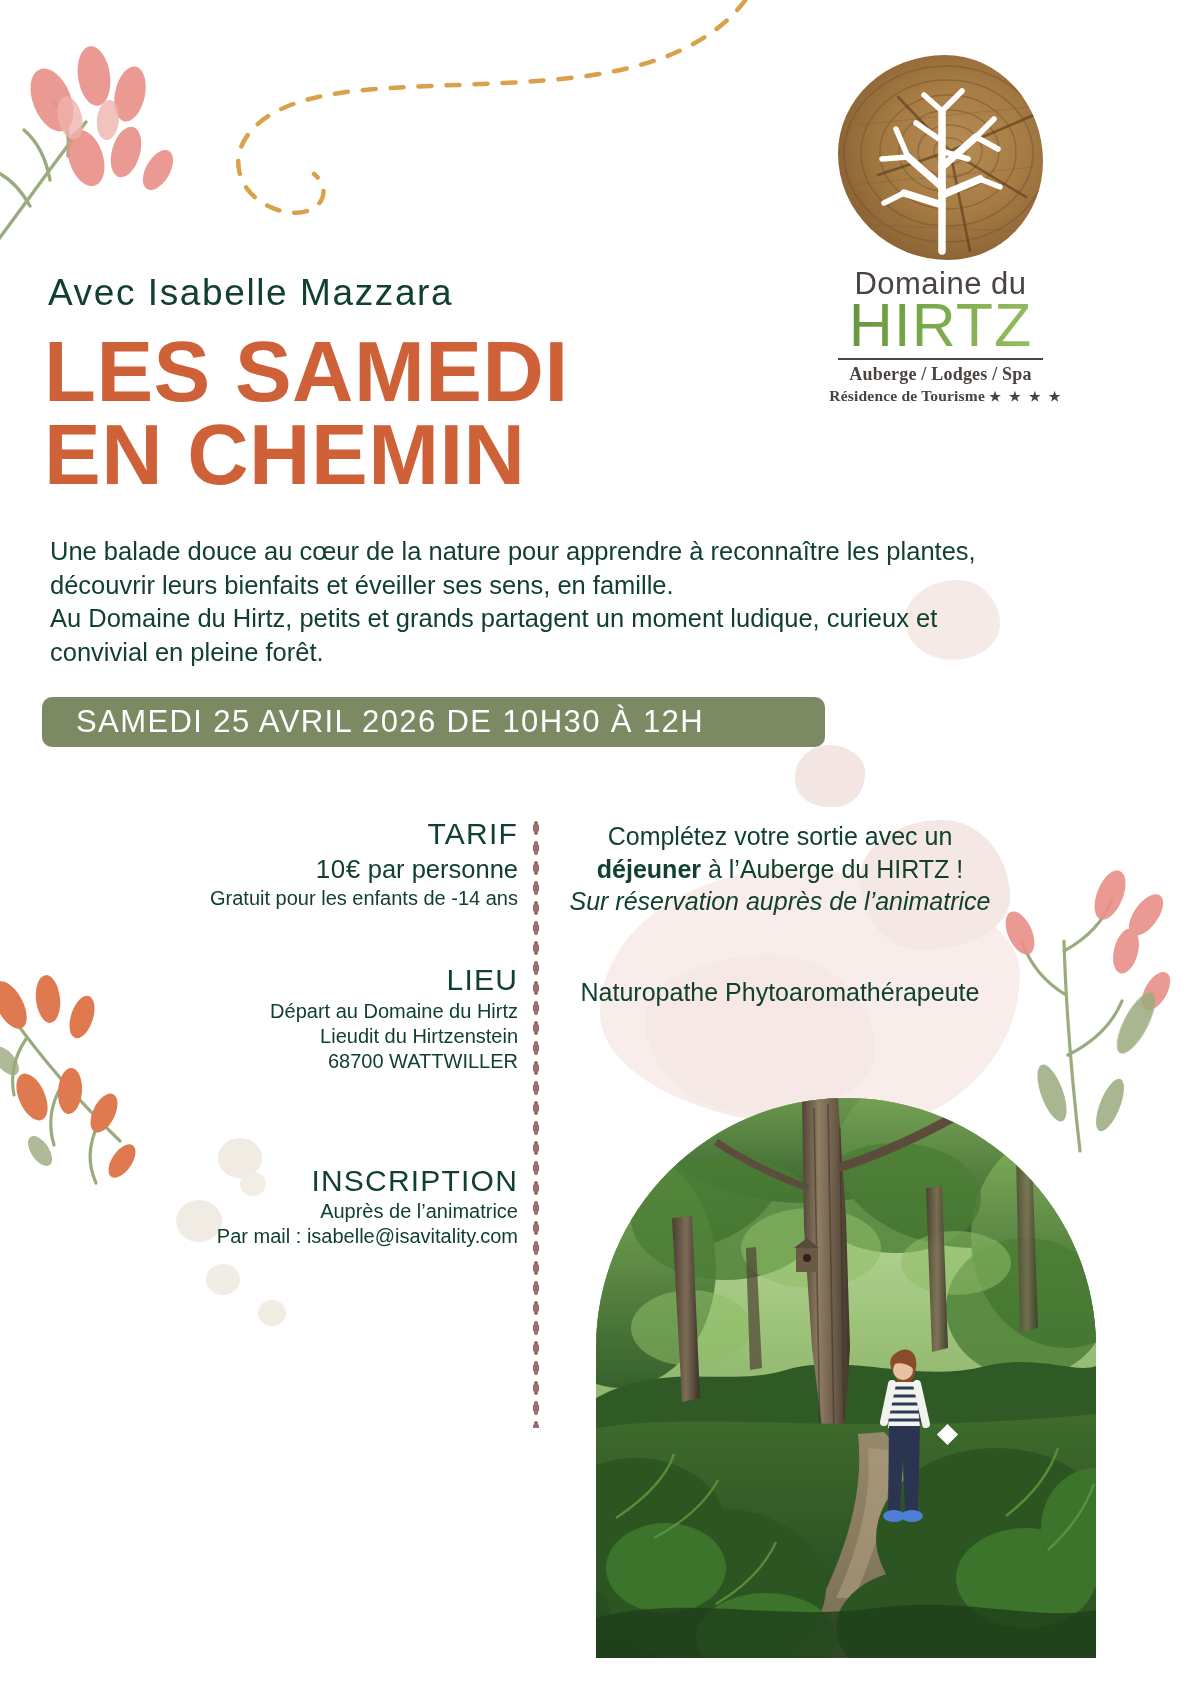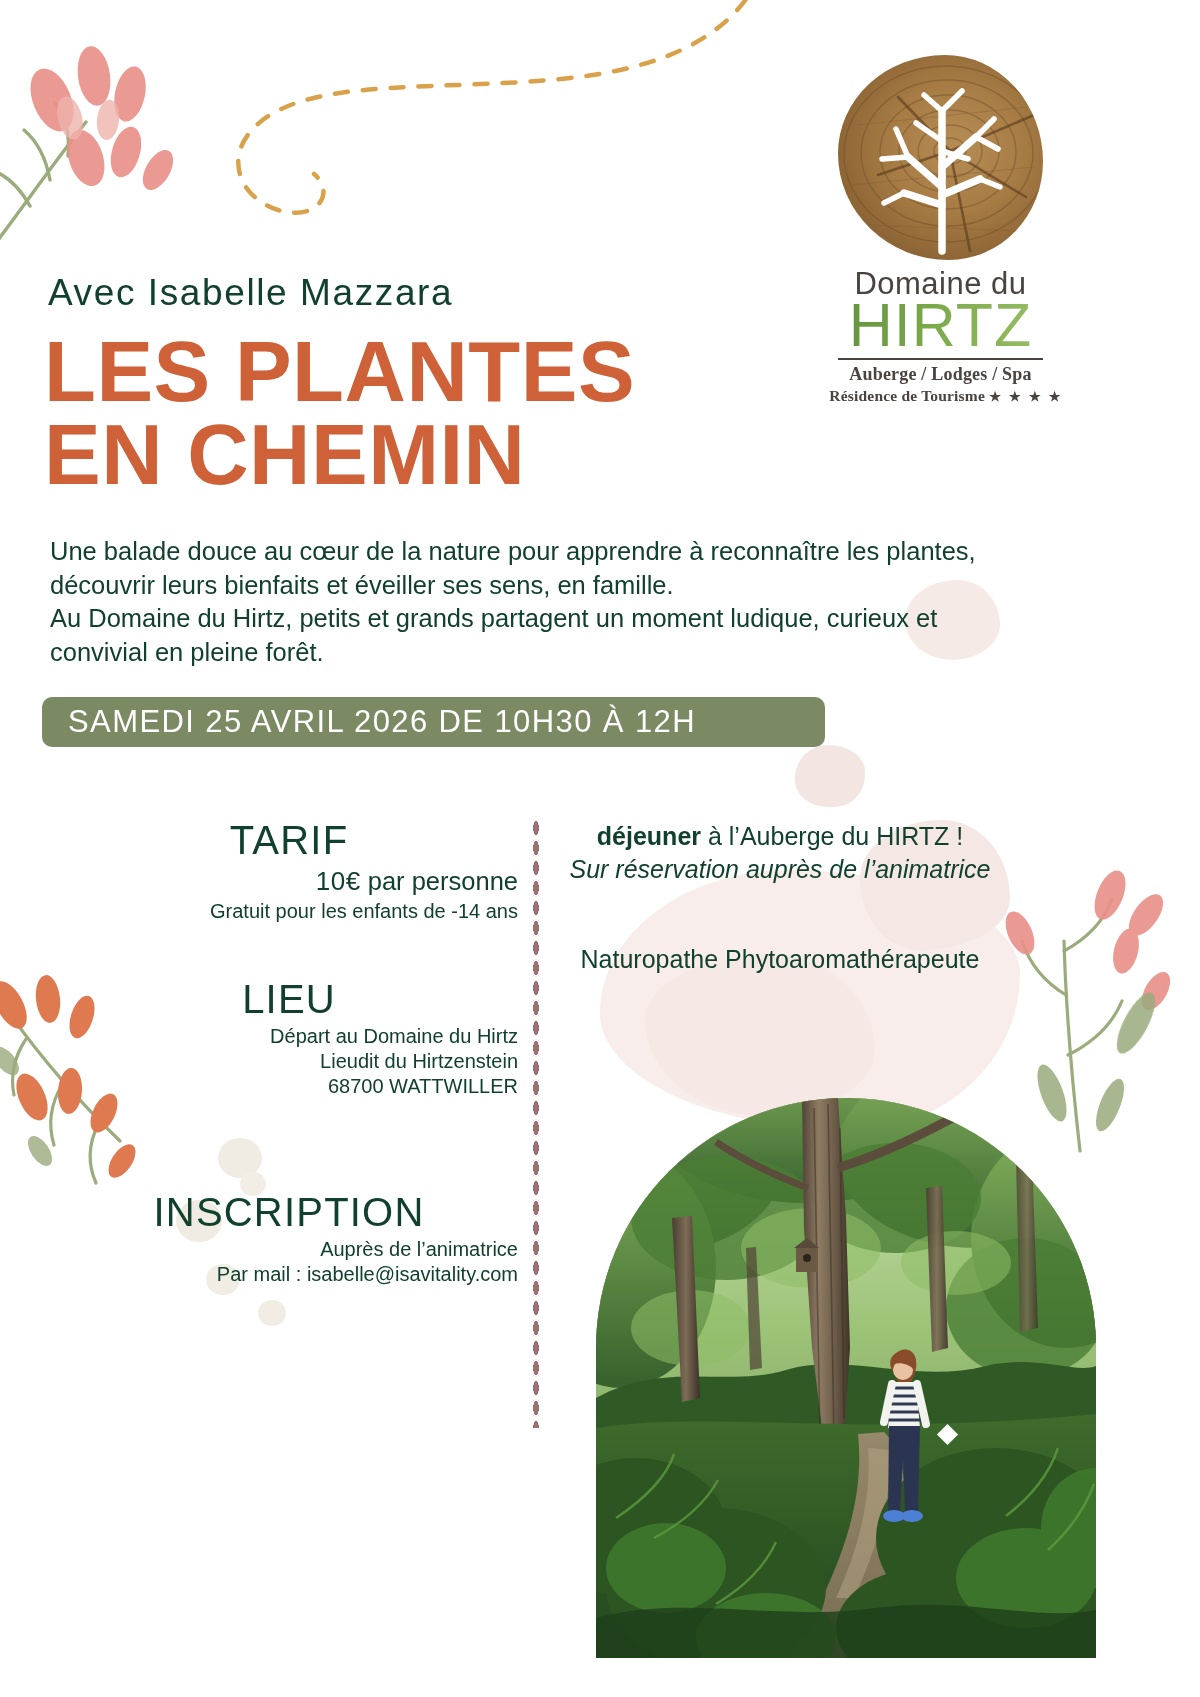--- a/index.html
+++ b/index.html
@@ -143,36 +143,36 @@
     border-radius: 10px;
     display: flex;
     align-items: center;
     padding-left: 26px;
   }
   .date-banner span {
     color: #ffffff;
     font-size: 31px;
     letter-spacing: 1.4px;
     font-weight: 400;
+    margin-left: 8px;
   }
 
   
   .info-left {
     position: absolute;
     left: 60px; top: 815px;
     width: 458px;
     text-align: right;
     color: #11402e;
   }
   .grp { margin-bottom: 0; }
   .grp .label {
-    font-size: 40px;
+    font-size: 30px;
     letter-spacing: 1.2px;
     line-height: 1.25;
-    text-align: center;
   }
   .grp .line {
     font-size: 20px;
     line-height: 1.25;
   }
   .price { font-size: 25.5px; line-height: 1.3; }
   .price .amount { font-size: 26px; letter-spacing: 0.5px; }
 
   .sp-1 { height: 50px; }
   .sp-2 { height: 44px; }
@@ -354,21 +354,21 @@
     <div class="logo-hirtz">HIRTZ</div>
     <div class="logo-rule"></div>
     <div class="logo-sub1">Auberge / Lodges / Spa</div>
     <div class="logo-sub2">
       <span>Résidence de Tourisme</span>
       <span class="stars">★ ★ ★ ★</span>
     </div>
   </div>
 
   <div class="with-line">Avec Isabelle Mazzara</div>
-  <div class="title">LES PLANTES
+  <div class="title">LES SAMEDI
 EN CHEMIN</div>
   <div class="intro">Une balade douce au cœur de la nature pour apprendre à reconnaître les plantes,
 découvrir leurs bienfaits et éveiller ses sens, en famille.
 Au Domaine du Hirtz, petits et grands partagent un moment ludique, curieux et
 convivial en pleine forêt.</div>
 
   <div class="date-banner">
     <span>SAMEDI 25 AVRIL 2026 DE 10H30 À 12H</span>
   </div>
 
@@ -401,20 +401,21 @@
       <div class="line">Auprès de l’animatrice</div>
       <div class="line">Par mail : isabelle@isavitality.com</div>
     </div>
 
   </div>
 
   <div class="dots"></div>
 
   <div class="info-right">
     <div class="blk">
+      <div>Complétez votre sortie avec un</div>
       <div>
         <span class="bold">déjeuner</span><span> à l’Auberge du HIRTZ !</span>
       </div>
       <div class="ital">Sur réservation auprès de l’animatrice</div>
     </div>
 
     <div class="rs-gap"></div>
 
     <div class="blk">
       <div>Naturopathe Phytoaromathérapeute</div>

